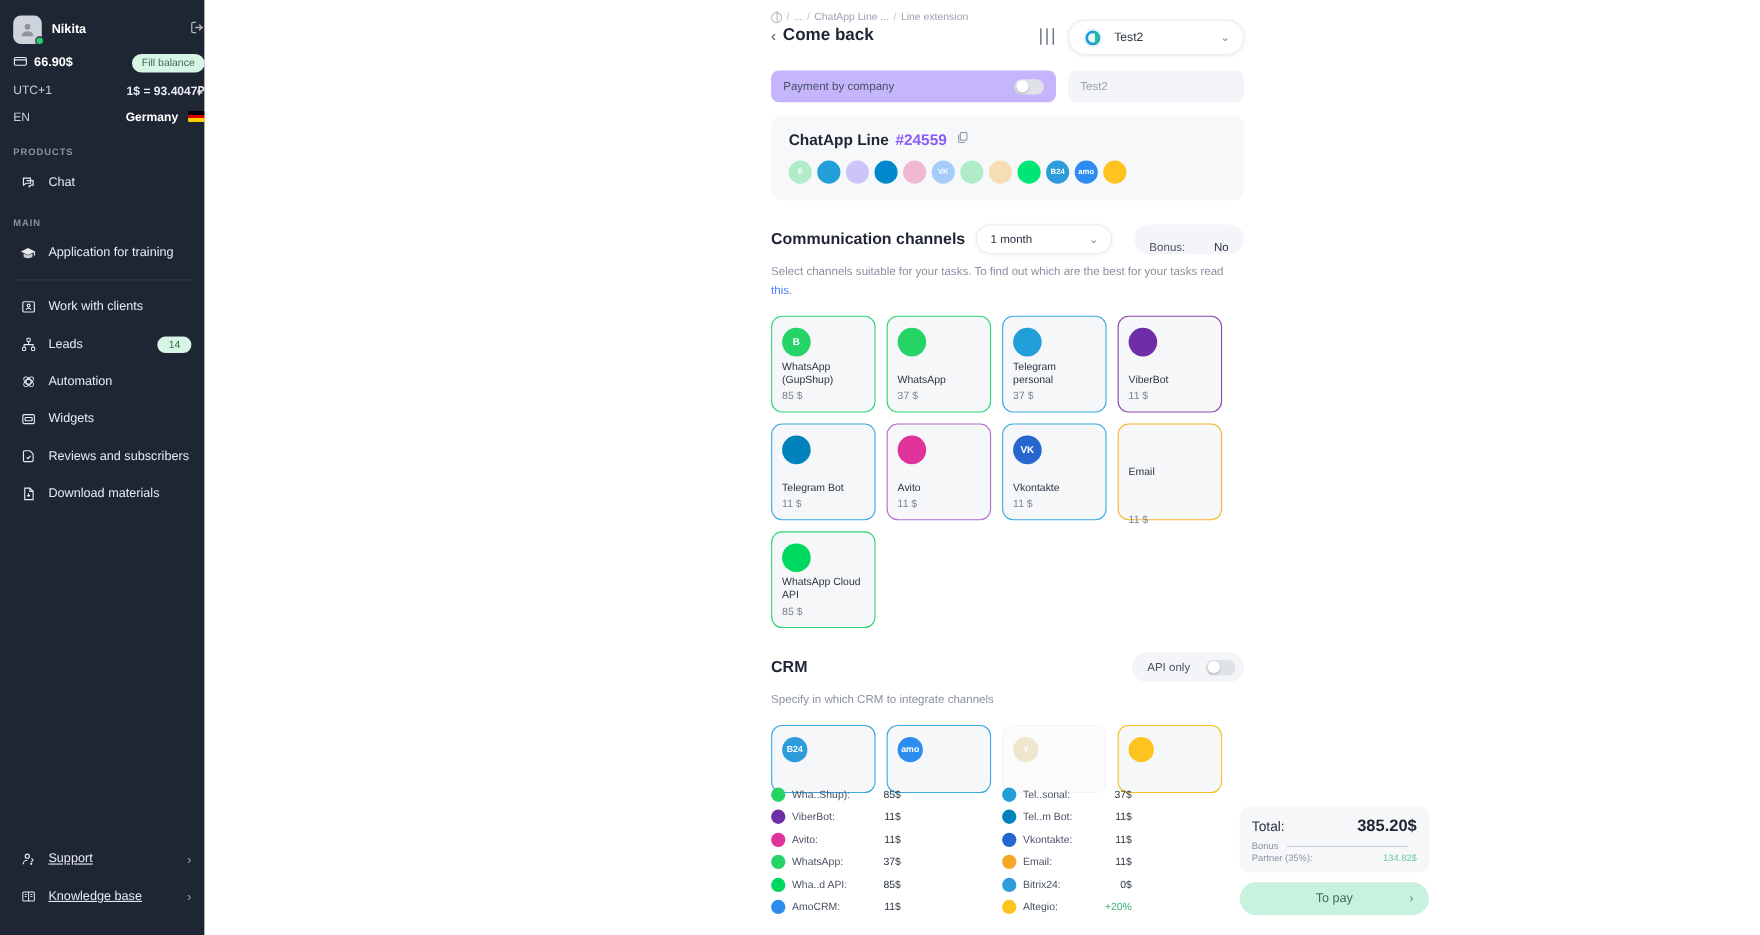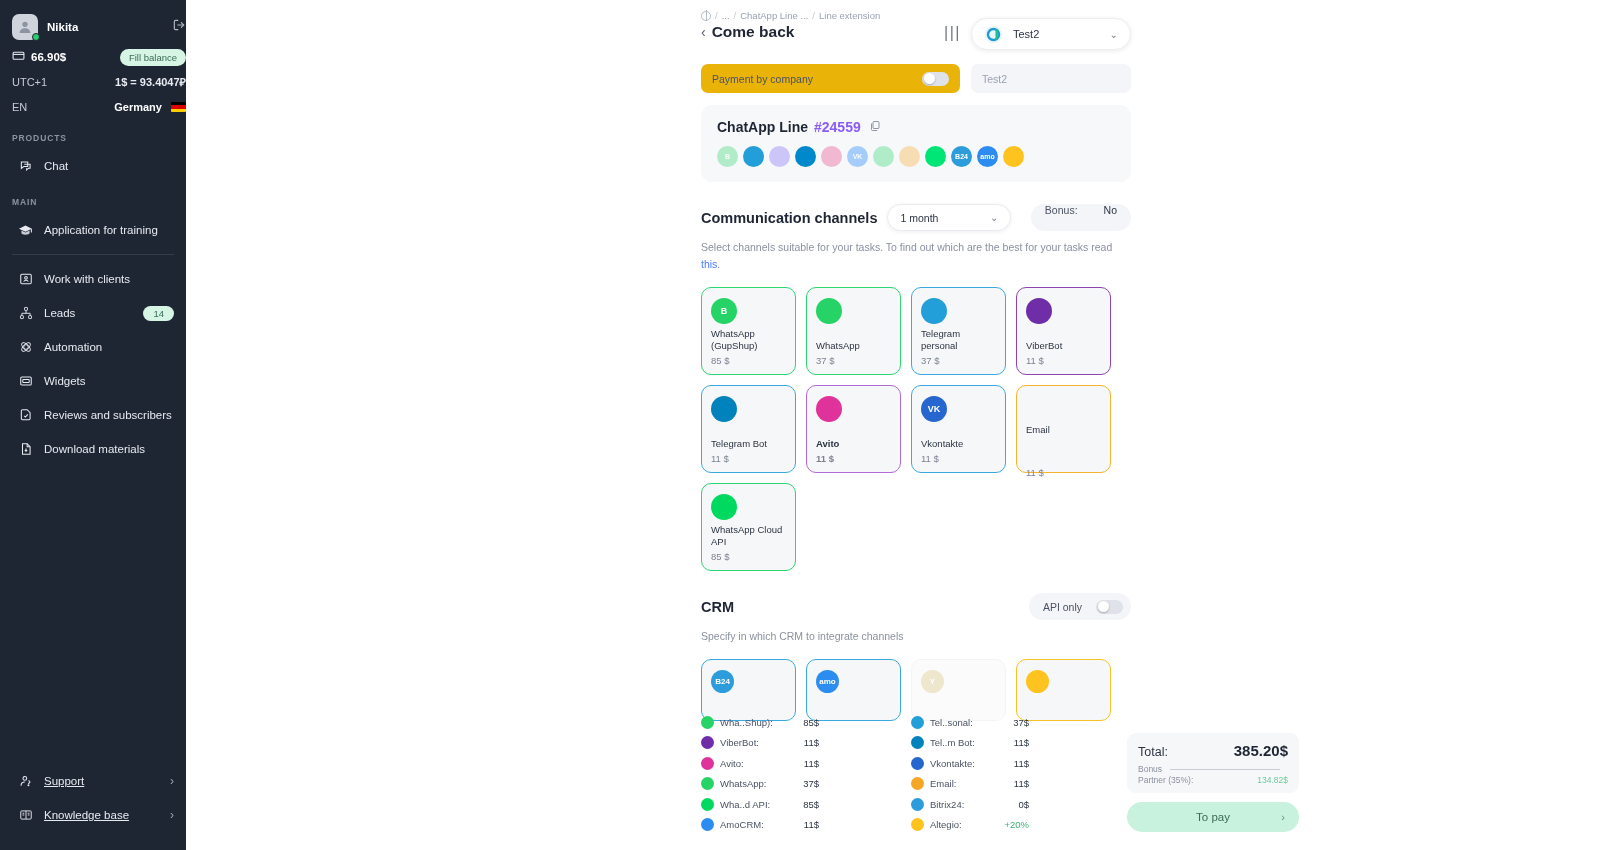--- a/index.html
+++ b/index.html
@@ -105,21 +105,21 @@
     box-shadow: 0 1px 5px rgba(30,37,51,.09);
     padding: 0 12px; margin-top: 8px; cursor: pointer;
   }
   .acct-logo { width: 19px; height: 19px; flex: 0 0 19px; }
   .acct-name { font-size: 11px; color: #2c3442; flex: 1; }
   .cdown { color: #7b8292; font-size: 10px; }
 
   
   .pay-row { display: flex; gap: 11px; margin-top: 14px; }
   .pay-company {
-    flex: 1; height: 29px; background: #eab308; border-radius: 7px;
+    flex: 1; height: 29px; background: #c4b5fd; border-radius: 7px;
     display: flex; align-items: center; padding: 0 11px;
     font-size: 10.5px; color: #4a5263;
   }
   .toggle {
     width: 27px; height: 14px; border-radius: 8px; background: #dfe2e8;
     margin-left: auto; position: relative; cursor: pointer; flex: 0 0 27px;
   }
   .toggle .knob {
     position: absolute; left: 1.5px; top: 1.5px; width: 11px; height: 11px;
     border-radius: 50%; background: #fff; box-shadow: 0 1px 2px rgba(0,0,0,.25);
@@ -154,21 +154,21 @@
   .pill-select {
     width: 124px; height: 27px; border-radius: 14px;
     background: #fff; border: 1px solid #e9ebf0;
     box-shadow: 0 1px 4px rgba(30,37,51,.07);
     display: flex; align-items: center; padding: 0 12px;
     font-size: 10.5px; color: #2c3442; cursor: pointer;
   }
   .pill-select .cdown { margin-left: auto; }
   .bonus-pill {
     margin-left: auto; height: 27px; border-radius: 14px; background: #f4f5f8;
-    display: flex; align-items: flex-start; gap: 26px; padding: 0 14px;
+    display: flex; align-items: flex-end; gap: 26px; padding: 0 14px;
     font-size: 10.5px; color: #4a5263;
   }
   .bonus-pill .v { font-weight: 400; color: #2c3442; }
   .sec-desc { font-size: 10.5px; color: #8a919f; line-height: 17px; margin-top: 8px; max-width: 412px; }
   .sec-desc a { color: #4a7dff; text-decoration: none; cursor: pointer; }
 
   
   .grid { display: flex; flex-wrap: wrap; gap: 10px; margin-top: 14px; }
   .ch-card {
     width: 95px; height: 88px; border-radius: 10px;
@@ -522,21 +522,21 @@
           <div class="ch-card" style="border-color: rgb(142, 68, 173);">
             <div class="ch-ico" style="background: rgb(111, 45, 168);"></div>
             <div class="ch-name">ViberBot</div>
             <div class="ch-price">11 $</div>
           </div>
           <div class="ch-card" style="border-color: rgb(58, 169, 224);">
             <div class="ch-ico" style="background: rgb(0, 130, 188);"></div>
             <div class="ch-name">Telegram Bot</div>
             <div class="ch-price">11 $</div>
           </div>
-          <div class="ch-card" style="border-color: rgb(176, 106, 214); font-weight: bold;">
+          <div class="ch-card" style="border-color: rgb(176, 106, 214);">
             <div class="ch-ico" style="background: rgb(224, 50, 155);"></div>
             <div class="ch-name">Avito</div>
             <div class="ch-price">11 $</div>
           </div>
           <div class="ch-card" style="border-color: rgb(58, 169, 224);">
             <div class="ch-ico" style="background: rgb(37, 103, 206);">VK</div>
             <div class="ch-name">Vkontakte</div>
             <div class="ch-price">11 $</div>
           </div>
           <div class="ch-card" style="border-color: rgb(246, 180, 44); gap: 28px;">

